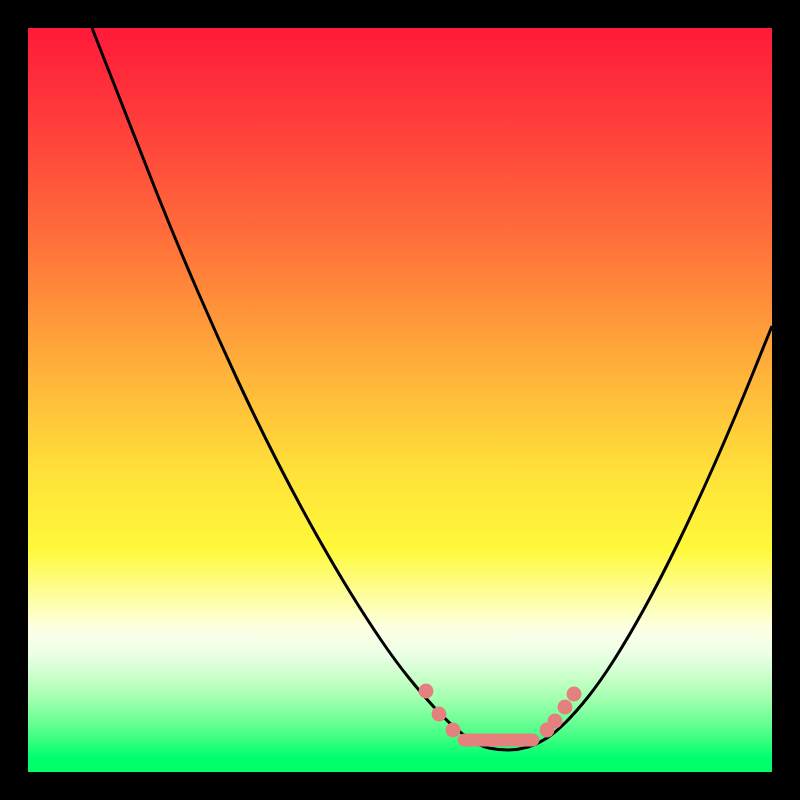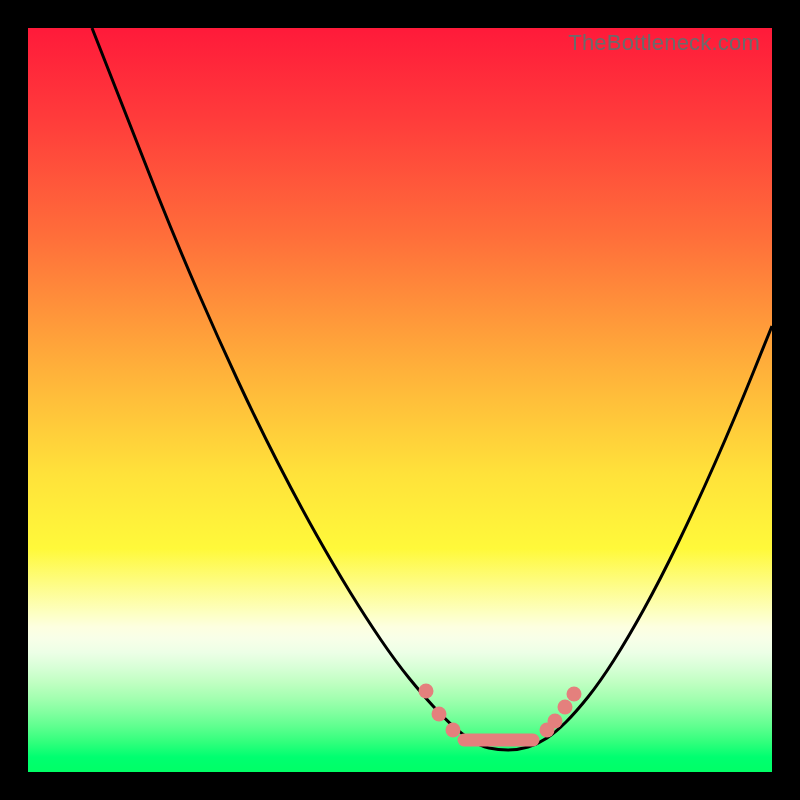--- a/index.html
+++ b/index.html
@@ -75,21 +75,20 @@
     stroke: #e4807d;
     stroke-width: 13;
     stroke-linecap: round;
   }
 </style>
 </head>
 <body>
 
 <div class="frame">
   <div class="plot">
-    <div class="watermark">TheBottleneck.com</div>
     <svg class="curve" viewBox="0 0 744 744" preserveAspectRatio="none">
       <path d="M 64 0 Q 110 118 130 168 Q 150 218 170 264 Q 190 310 210 353 Q 230 396 250 435 Q 270 474 288 506 Q 306 538 322 564 Q 338 590 353 612 Q 368 634 381 650 Q 394 666 405 678 Q 416 690 425 698 Q 434 706 443 712 Q 452 718 461 720 Q 470 722 480 722 Q 490 722 500 719 Q 510 716 519 710 Q 528 704 538 694 Q 548 684 560 669 Q 572 654 586 632 Q 600 610 616 581 Q 632 552 650 515 Q 668 478 687 435 Q 706 392 725 345 T 744 298"></path>
       <g class="segments">
           <line x1="436" y1="712" x2="505" y2="712"></line>
         </g>
       <g class="dots">
           <circle cx="398" cy="663" r="7.5"></circle>
           <circle cx="411" cy="686" r="7.5"></circle>
           <circle cx="425" cy="702" r="7.5"></circle>
           <circle cx="519" cy="702" r="7.5"></circle>

